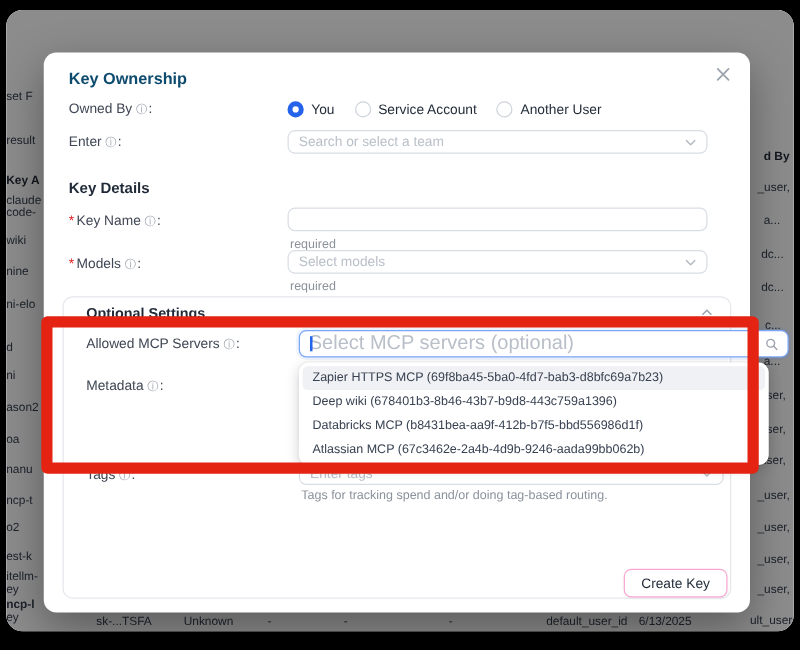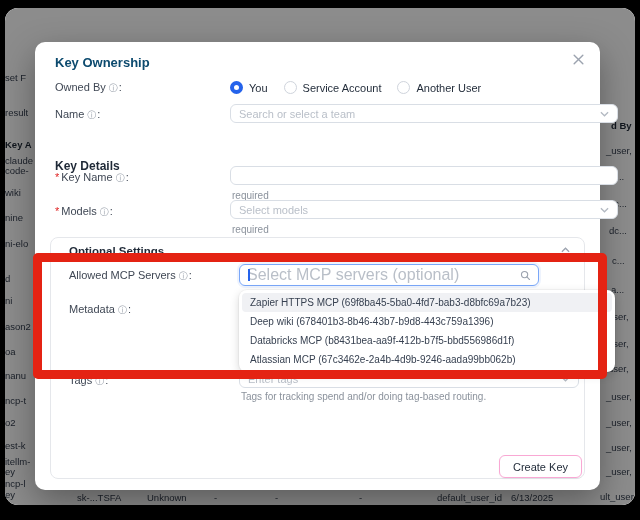--- a/index.html
+++ b/index.html
@@ -10,37 +10,37 @@
   .frag.b { font-weight:700; color:#1f2937; }
   .backdrop { position:absolute; inset:0; background:rgba(0,0,0,0.45); }
 
   .modal { position:absolute; left:30px; top:34px; width:565px; height:448px; background:#fff; border-radius:10px; box-shadow:0 12px 34px rgba(0,0,0,0.35); }
   .modal-title { position:absolute; left:20px; top:13px; font-size:13px; font-weight:700; color:#0c4a6e; }
   .close-x { position:absolute; right:14px; top:11px; width:14px; height:14px; cursor:pointer; color:#9ca3af; }
 
   .lbl { position:absolute; left:20px; font-size:11px; color:#3f4754; white-space:nowrap; }
   .lbl .info { font-size:9px; color:#9aa1ab; margin:0 1px 0 3px; }
   .req { color:#e02424; margin-right:2px; }
-  .section-h { position:absolute; left:20px; font-size:12px; font-weight:700; color:#1f2937;margin-top:16px; }
+  .section-h { position:absolute; left:20px; font-size:12px; font-weight:700; color:#1f2937; }
 
   .radio-row { position:absolute; left:195px; top:39px; display:flex; align-items:center; gap:16px;justify-content:flex-end; }
   .radio { display:flex; align-items:center; gap:6px; font-size:11px; color:#1f2937; cursor:pointer; }
   .rdot { width:13px; height:13px; border-radius:50%; background:#fff; border:1px solid #cfd4dc; }
   .rdot.on { border:4px solid #2563eb; }
 
-  .sel, .inp { position:absolute; left:195px; width:388px; height:19px; border:1px solid #d9dee5; border-radius:6px; background:#fff; display:flex; align-items:center; padding:0 8px; font-size:11px; }
+  .sel, .inp { position:absolute; left:195px; width:336px; height:19px; border:1px solid #d9dee5; border-radius:6px; background:#fff; display:flex; align-items:center; padding:0 8px; font-size:11px; }
   .ph { color:#b9bfc8; white-space:nowrap; overflow:hidden; }
   .chev { position:absolute; right:8px; top:50%; transform:translateY(-50%); color:#b3b9c2; }
   .note { position:absolute; left:197px; font-size:10px; color:#8b929c; }
 
   .opt-box { position:absolute; left:15px; top:195px; width:535px; height:242px; border:1px solid #e5e7eb; border-radius:8px; }
   .opt-head { position:absolute; left:18px; top:7px; font-size:11.5px; font-weight:700; color:#1f2937; }
   .opt-chev { position:absolute; right:14px; top:9px; color:#9ca3af; }
 
-  .mcp-sel { position:absolute; left:188px; top:26px; width:300px; height:22px; border:1px solid #7aa7f8; box-shadow:0 0 0 2px rgba(37,99,235,0.08); border-radius:6px; background:#fff; display:flex; align-items:center; padding:0 22px 0 8px; }
+  .mcp-sel { position:absolute; left:188px; top:26px; width:392px; height:22px; border:1px solid #7aa7f8; box-shadow:0 0 0 2px rgba(37,99,235,0.08); border-radius:6px; background:#fff; display:flex; align-items:center; padding:0 22px 0 8px; }
   .caret { width:2px; height:12px; background:#2563eb; margin-right:-3px; position:relative; z-index:2; }
   .search-ic { position:absolute; right:7px; top:5px; color:#9ca3af; }
 
   .meta-area { position:absolute; left:188px; top:58px; width:340px; height:64px; border:1px solid #d9dee5; border-radius:6px; background:#fff; }
 
   .dropdown { position:absolute; left:188px; top:52px; width:376px; background:#fff; border-radius:8px; box-shadow:0 3px 10px rgba(0,0,0,0.16), 0 0 0 1px rgba(0,0,0,0.03); padding:3px; z-index:5; }
   .opt { position:relative; font-size:10px; color:#374151; padding:4px 8px; border-radius:4px; white-space:nowrap; overflow:hidden; cursor:pointer; }
   .opt.active { background:#f0f1f4; }
 
   .tags-help { position:absolute; left:190px; top:153px; font-size:10px; color:#8b929c; }
@@ -70,21 +70,21 @@
         <span class="frag" style="left: 0px; top: 265px;">d</span>
         <span class="frag" style="left: 0px; top: 287px;">ni</span>
         <span class="frag" style="left: 0px; top: 313px;">ason2</span>
         <span class="frag" style="left: 0px; top: 338px;">oa</span>
         <span class="frag" style="left: 0px; top: 362px;">nanu</span>
         <span class="frag" style="left: 0px; top: 387px;">ncp-t</span>
         <span class="frag" style="left: 0px; top: 409px;">o2</span>
         <span class="frag" style="left: 0px; top: 432px;">est-k</span>
         <span class="frag" style="left: 0px; top: 448px;">itellm-</span>
         <span class="frag" style="left: 0px; top: 458px;">ey</span>
-        <span class="frag" style="left: 0px; top: 470px;">ncp-l</span>
+        <span class="frag" style="left: 0px; top: 470px; font-weight: bold;">ncp-l</span>
         <span class="frag" style="left: 0px; top: 481px;">ey</span>
         <span class="frag b" style="left: 606px; top: 112px;">d By</span>
         <span class="frag" style="left: 601px; top: 137px;">_user,</span>
         <span class="frag" style="left: 606px; top: 163px;">a...</span>
         <span class="frag" style="left: 604px; top: 190px;">dc...</span>
         <span class="frag" style="left: 604px; top: 217px;">dc...</span>
         <span class="frag" style="left: 607px; top: 247px;">c...</span>
         <span class="frag" style="left: 606px; top: 276px;">a...</span>
         <span class="frag" style="left: 603px; top: 303px;">user,</span>
         <span class="frag" style="left: 603px; top: 330px;">user,</span>
@@ -122,21 +122,21 @@
       <span class="radio">
           <span class="rdot"></span>
           <span>Service Account</span>
         </span>
       <span class="radio">
           <span class="rdot"></span>
           <span>Another User</span>
         </span>
     </div>
 
-    <div class="lbl" style="top:66px"><span>Name</span><span class="info">ⓘ</span><span>:</span></div>
+    <div class="lbl" style="top:66px"><span>Enter</span><span class="info">ⓘ</span><span>:</span></div>
     <div class="sel" style="top:62px">
       <span class="ph">Search or select a team</span>
       <span class="chev">
           <svg width="9" height="6" viewBox="0 0 10 6">
             <path d="M1 1 L5 5 L9 1" fill="none" stroke="#b3b9c2" stroke-width="1.4"></path>
           </svg>
         </span>
     </div>
 
     <div class="section-h" style="top:101px">Key Details</div>

